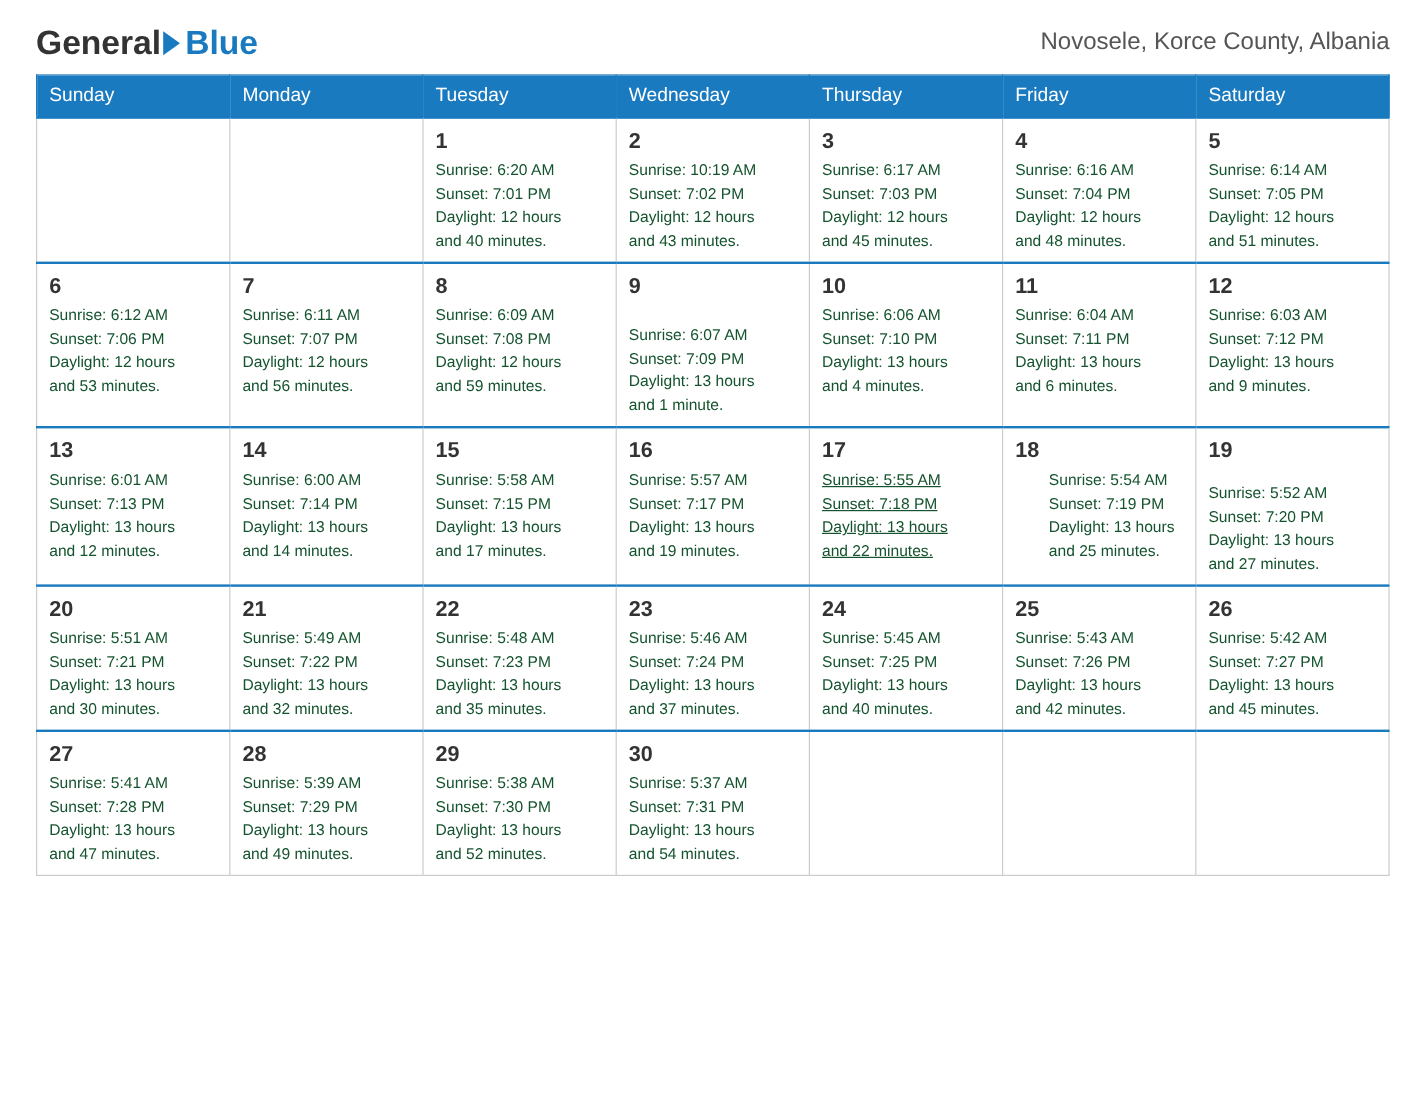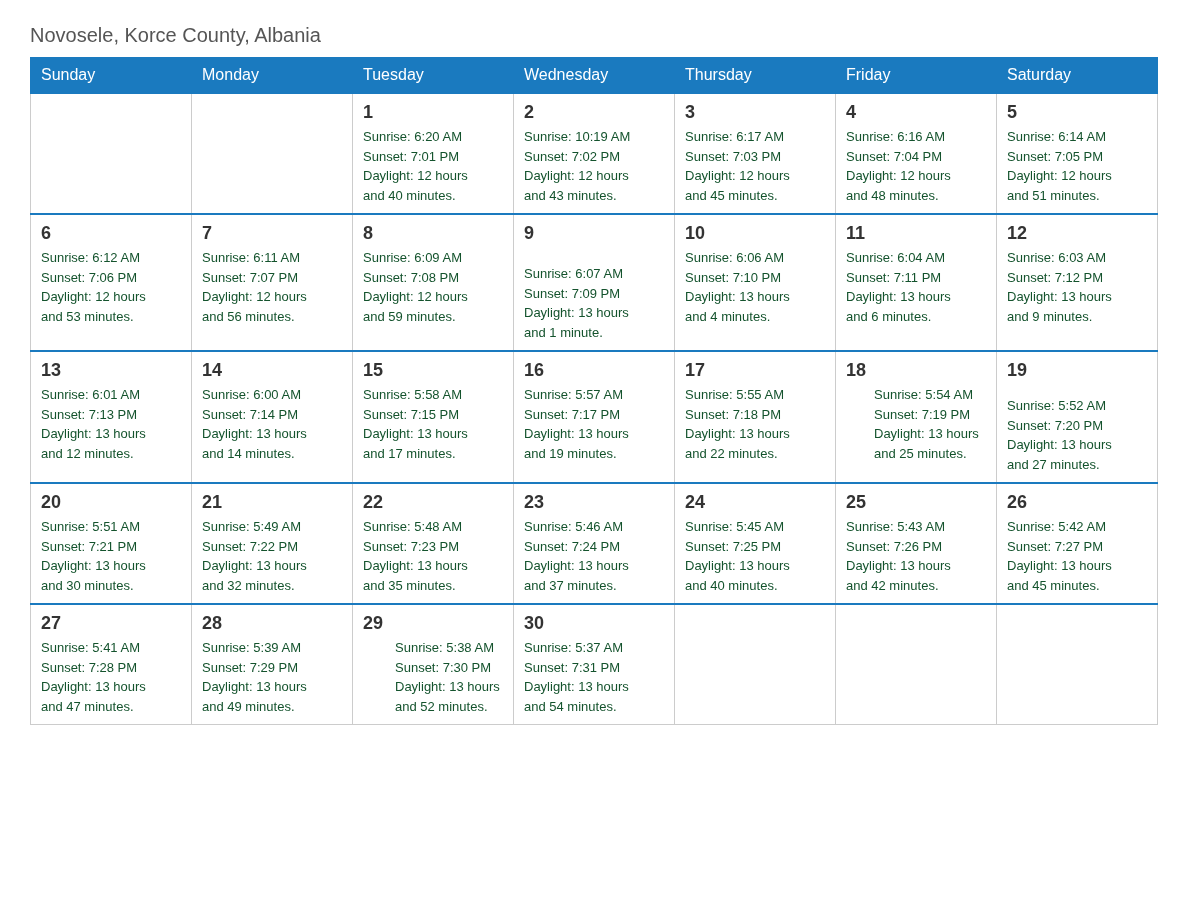--- a/index.html
+++ b/index.html
@@ -99,20 +99,29 @@
       line-height: 1.5;
     }
     .empty-cell {
       background: #fff;
     }
   </style>
 </head>
 <body>
 
 <div class="header">
+  <div class="logo">
+    <div class="logo-text">
+      <span class="logo-general">General</span>
+      <div class="logo-blue-part">
+        <div class="logo-arrow"></div>
+        <span class="logo-blue">Blue</span>
+      </div>
+    </div>
+  </div>
   <div class="title-block">
     <div class="location-title">Novosele, Korce County, Albania</div>
   </div>
 </div>
 
 <table class="calendar-table">
   <thead>
     <tr>
     <th>Sunday</th>
         <th>Monday</th>
@@ -238,21 +247,21 @@
         </td>
         <td>
           <span class="day-number">16</span>
           <div class="day-info" style="white-space: pre-line;">Sunrise: 5:57 AM
 Sunset: 7:17 PM
 Daylight: 13 hours
 and 19 minutes.</div>
         </td>
         <td>
           <span class="day-number">17</span>
-          <div class="day-info" style="white-space: pre-line;">Sunrise: 5:55 AM
+          <div class="day-info" style="white-space: pre-line; text-decoration: underline;">Sunrise: 5:55 AM
 Sunset: 7:18 PM
 Daylight: 13 hours
 and 22 minutes.</div>
         </td>
         <td>
           <span class="day-number">18</span>
           <div class="day-info" style="white-space: pre-line; margin-left: 28px;">Sunrise: 5:54 AM
 Sunset: 7:19 PM
 Daylight: 13 hours
 and 25 minutes.</div>
@@ -326,21 +335,21 @@
         </td>
         <td>
           <span class="day-number">28</span>
           <div class="day-info" style="white-space: pre-line;">Sunrise: 5:39 AM
 Sunset: 7:29 PM
 Daylight: 13 hours
 and 49 minutes.</div>
         </td>
         <td>
           <span class="day-number">29</span>
-          <div class="day-info" style="white-space: pre-line; margin-left: 32px;">Sunrise: 5:38 AM
+          <div class="day-info" style="white-space: pre-line;">Sunrise: 5:38 AM
 Sunset: 7:30 PM
 Daylight: 13 hours
 and 52 minutes.</div>
         </td>
         <td>
           <span class="day-number">30</span>
           <div class="day-info" style="white-space: pre-line;">Sunrise: 5:37 AM
 Sunset: 7:31 PM
 Daylight: 13 hours
 and 54 minutes.</div>

